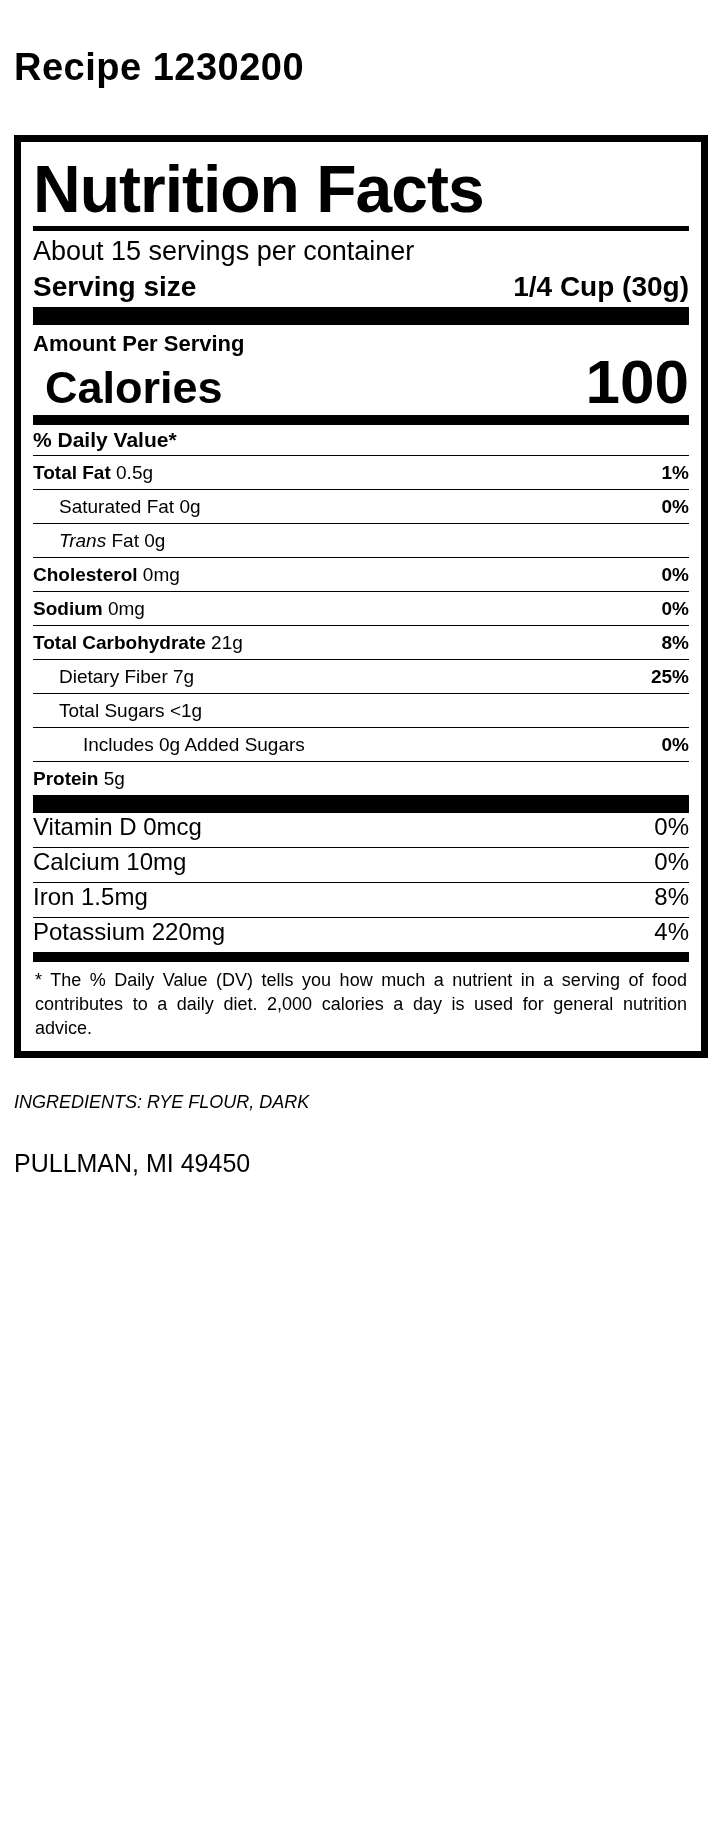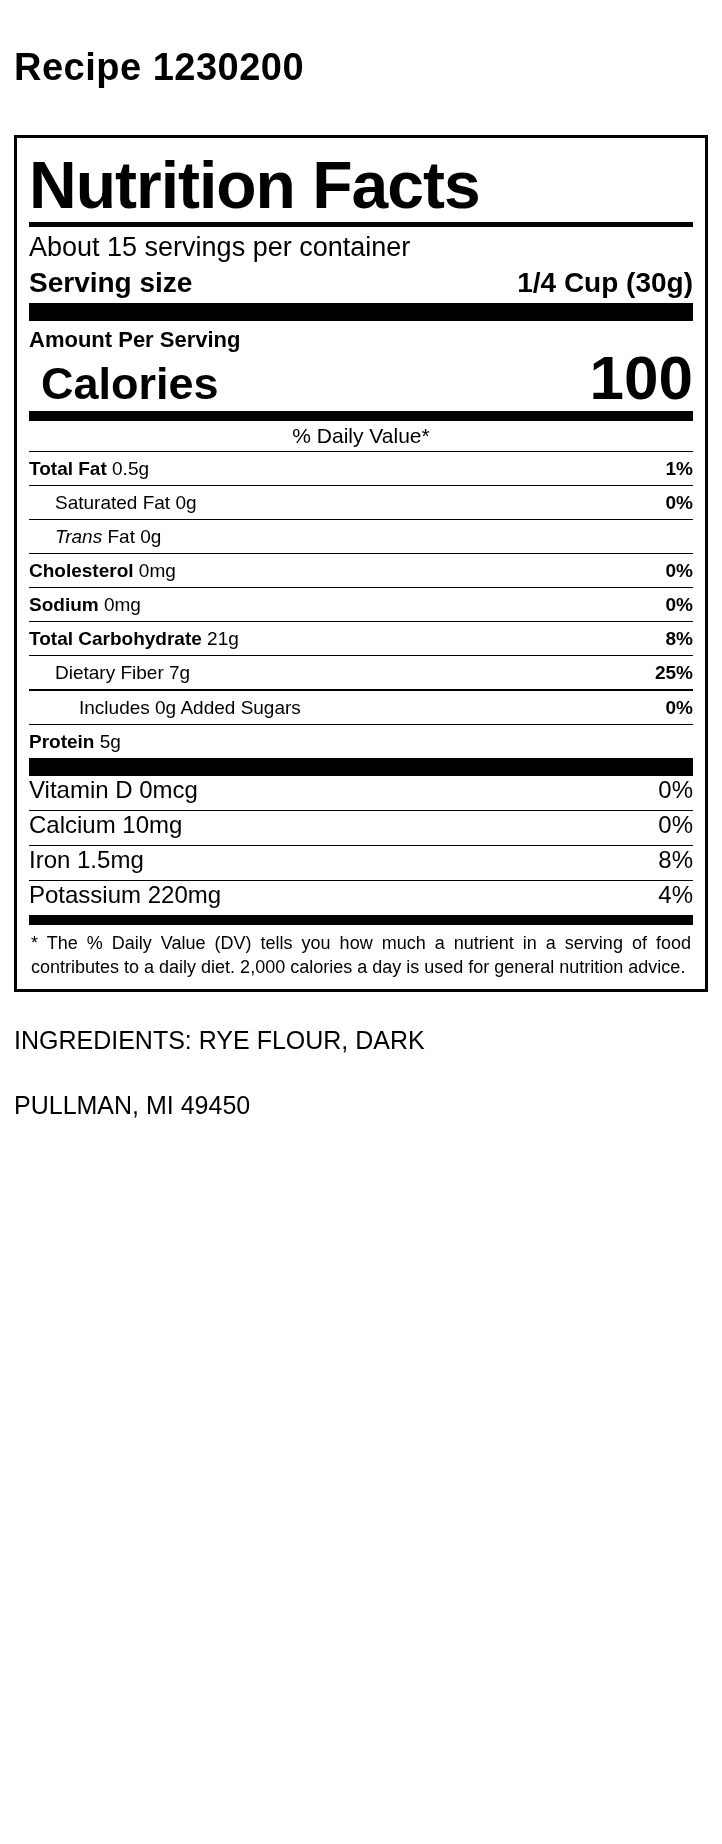--- a/index.html
+++ b/index.html
@@ -22,21 +22,21 @@
   .recipe-title {
     font-size: 38px;
     font-weight: bold;
     letter-spacing: 0.5px;
     margin: 46px 0 0 14px;
   }
 
   
   .nf-panel {
     margin: 46px 14px 0 14px;
-    border: 3px solid #000000;
+    border: 7px solid #000000;
     padding: 8px 12px 10px 12px;
     box-sizing: border-box;
     width: 694px;
   }
   .nf-title {
     font-size: 66px;
     font-weight: bold;
     line-height: 1.0;
     letter-spacing: -1px;
     margin: 6px 0 4px 0;
@@ -76,23 +76,23 @@
     font-weight: bold;
     line-height: 1.1;
   }
   .calories-value {
     font-size: 62px;
     font-weight: bold;
     line-height: 1.0;
   }
 
   .dv-header {
-    text-align: center;
+    text-align: left;
     font-size: 21px;
-    font-weight: normal;
+    font-weight: bold;
     padding: 3px 0 3px 0;
   }
 
   .nf-row {
     display: flex;
     justify-content: space-between;
     align-items: baseline;
     font-size: 19px;
     padding: 6px 0 5px 0;
   }
@@ -112,22 +112,23 @@
   }
 
   .footnote {
     font-size: 18px;
     text-align: justify;
     line-height: 1.35;
     padding: 6px 2px 0 2px;
   }
 
   .ingredients {
-    font-size: 25px;
+    font-size: 18px;
     margin: 34px 0 0 14px;
+    font-style: italic;
   }
   .address {
     font-size: 25px;
     margin: 34px 0 0 14px;
     line-height: 1.35;
   }
   .address div { white-space: nowrap; }
 </style>
 </head>
 <body>
@@ -199,20 +200,24 @@
       <span class="right">8%</span>
     </div>
     <div class="rule-thin"></div>
 
     <div class="nf-row indent1">
       <span class="left"><span>Dietary Fiber</span> <span>7g</span></span>
       <span class="right">25%</span>
     </div>
     <div class="rule-thin"></div>
 
+    <div class="nf-row indent1">
+      <span class="left"><span>Total Sugars</span> <span>&lt;1g</span></span>
+      <span class="right"></span>
+    </div>
     <div class="rule-thin"></div>
 
     <div class="nf-row indent2">
       <span class="left"><span>Includes 0g Added Sugars</span></span>
       <span class="right">0%</span>
     </div>
     <div class="rule-thin"></div>
 
     <div class="nf-row">
       <span class="left"><span class="b">Protein</span> <span>5g</span></span>

